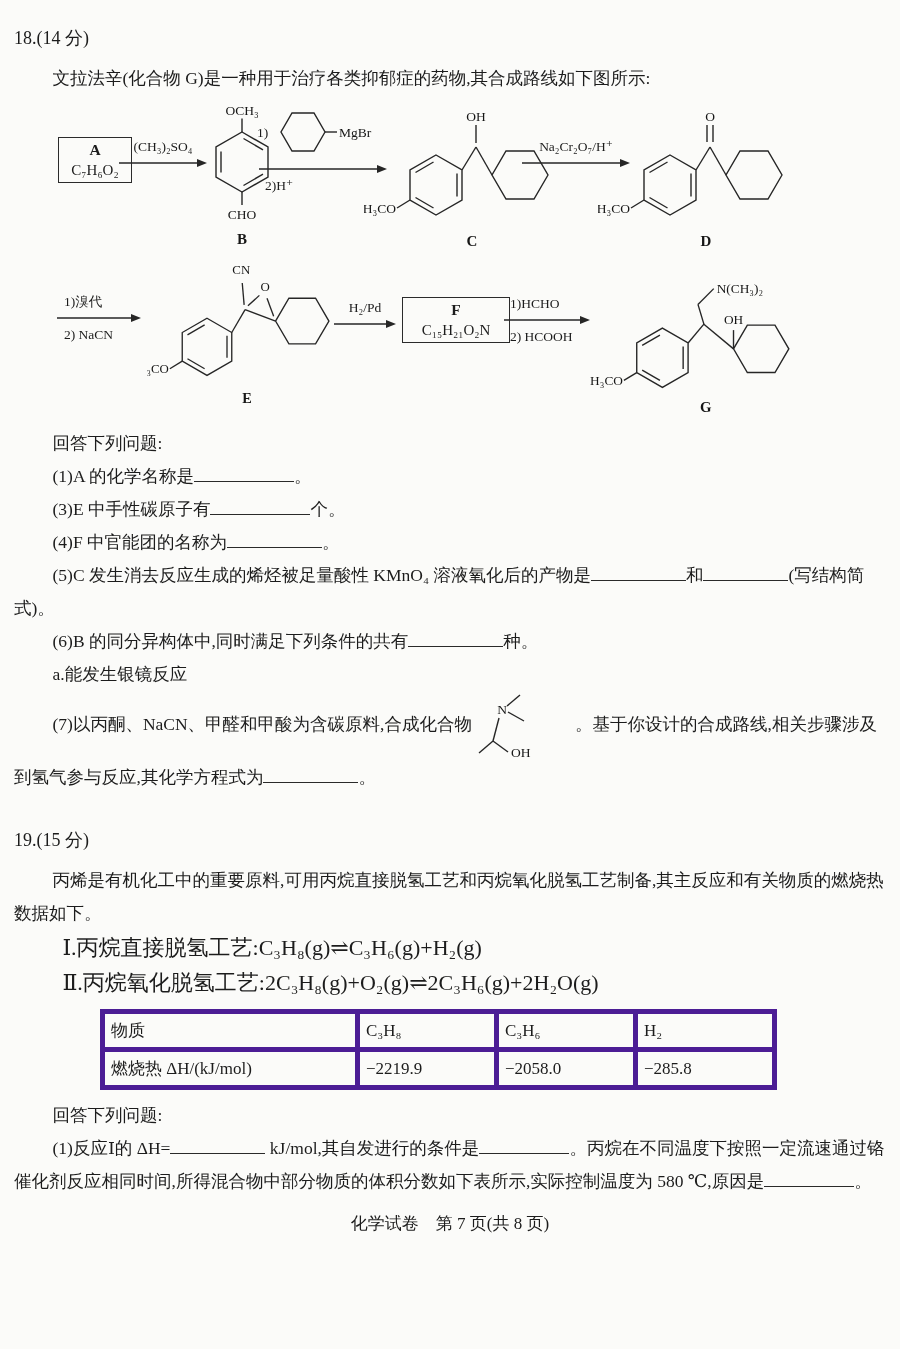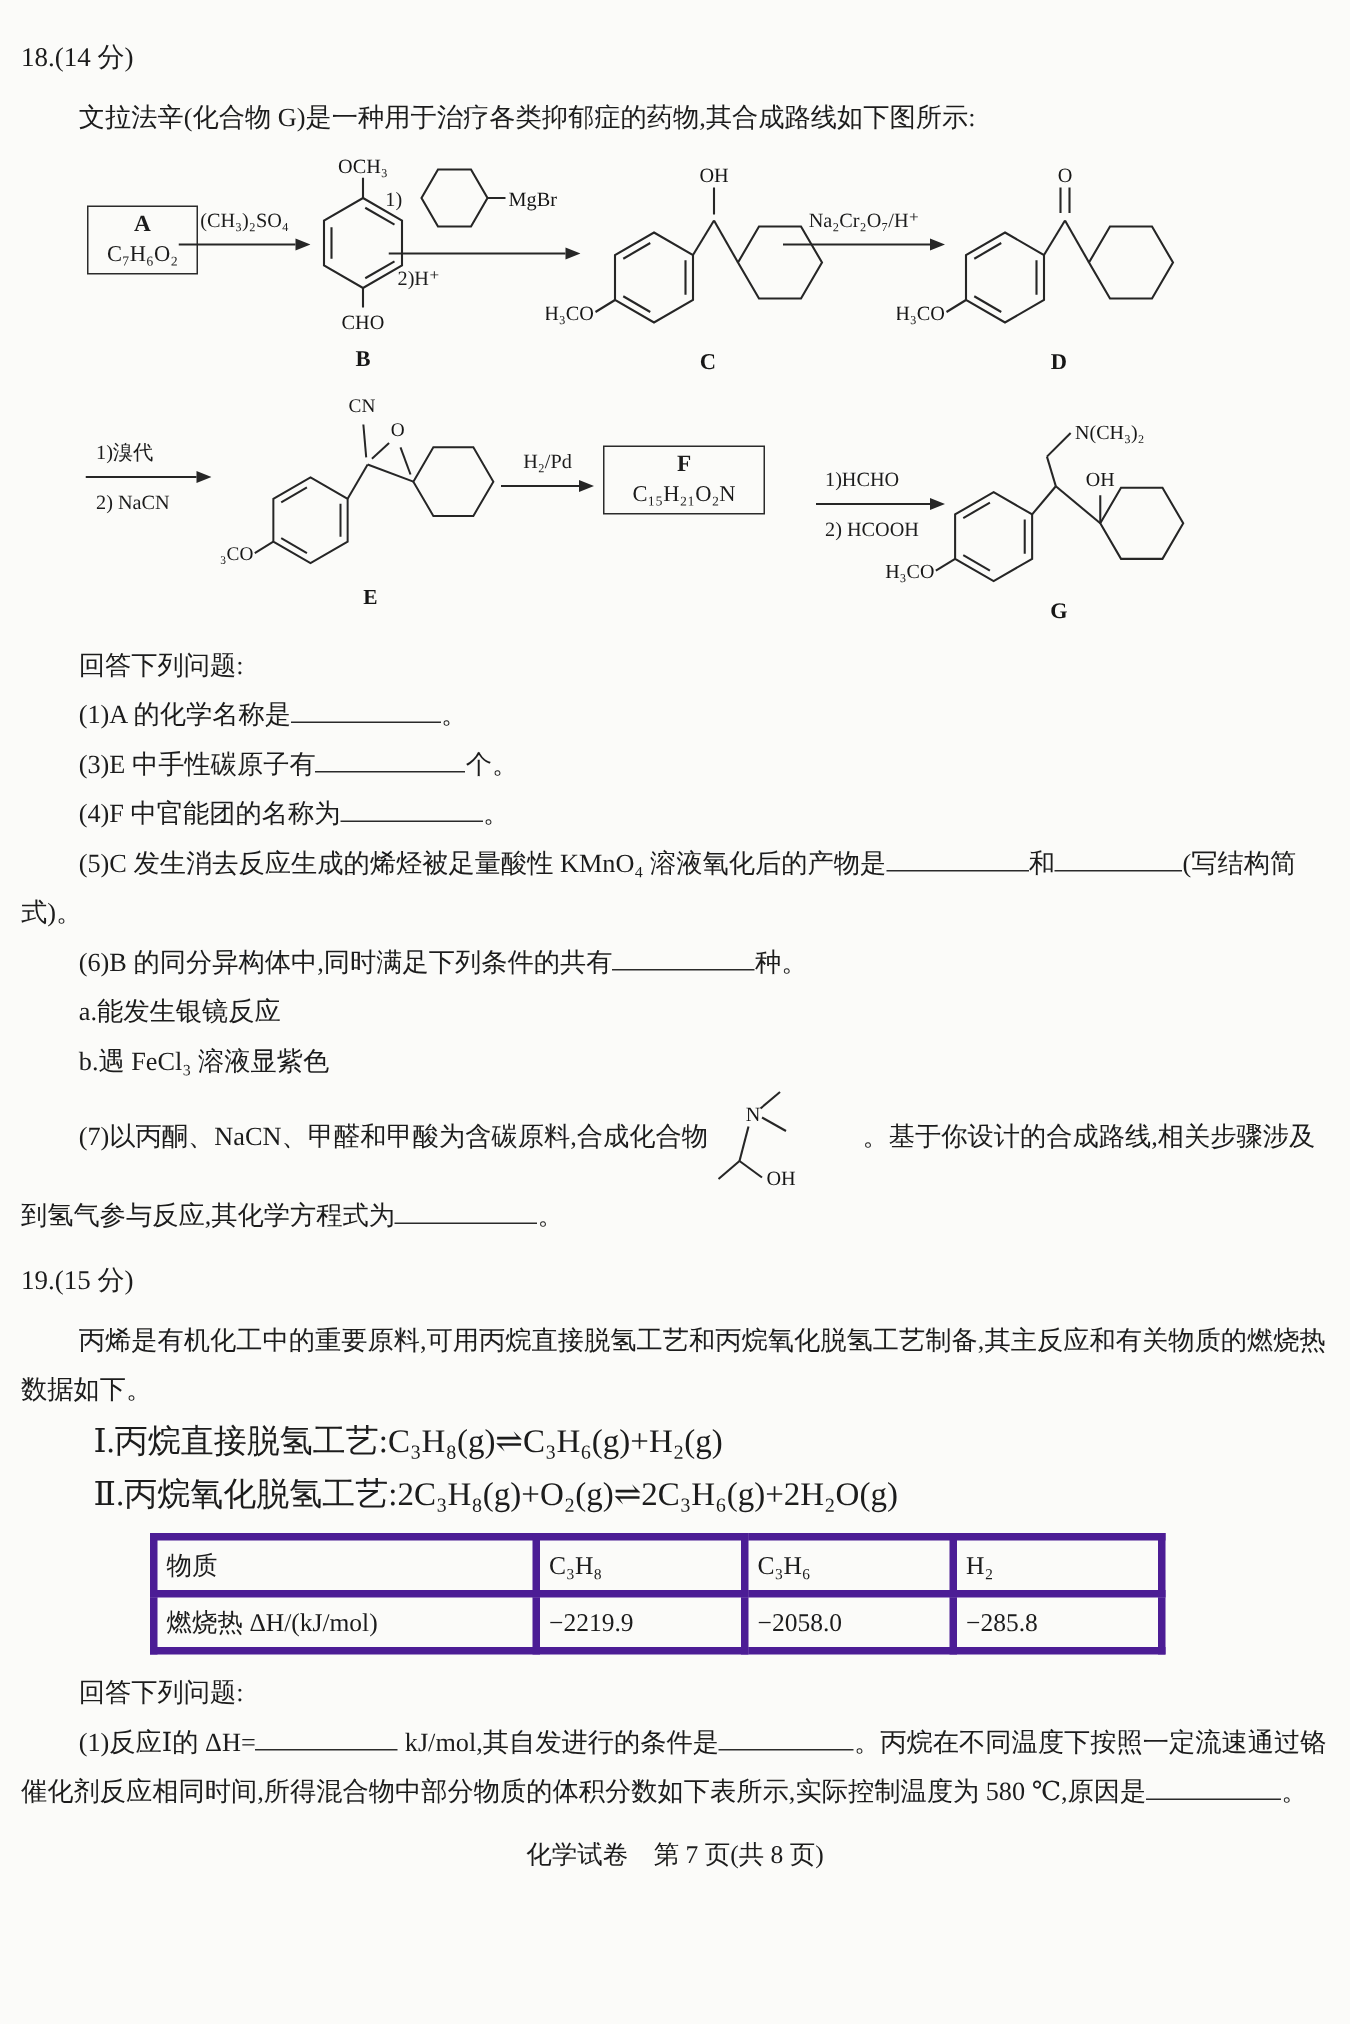--- a/index.html
+++ b/index.html
@@ -33,21 +33,21 @@
   svg .lbl{font-size:13.5px;}
   svg .tag{font-size:15px;font-weight:bold;}
   .reagent-row{display:flex;align-items:center;gap:3px;}
   
   .rxneq{font-size:22px;line-height:35px;margin:0;text-indent:2.2em;}
   table.heat{border-collapse:collapse;margin:9px 0 9px 86px;border:2px solid #2b2b2b;}
   table.heat td{border:5px solid #4c1d95;height:33px;text-align:left;font-size:17px;padding:0 6px;}
   td.c1{width:238px}td.c2{width:122px}td.c3{width:122px}td.c4{width:122px}
   .footer{text-align:center;font-size:17px;margin-top:14px;}
   .inline-struct{vertical-align:middle;margin:0 4px;}
-  .sec19{margin-top:14px;}
+  .sec19{margin-top:34px;}
 </style>
 </head>
 <body>
 
 <div class="page">
 
   <h2 class="qheader">18.(14 分)</h2>
   <p class="text"><span>文拉法辛(化合物 G)是一种用于治疗各类抑郁症的药物,其合成路线如下图所示:</span></p>
 
   <div class="scheme row1">
@@ -168,21 +168,21 @@
         <line class="bond" x1="0" y1="6" x2="52" y2="6"></line>
           <polygon points="52,2 62,6 52,10" fill="#262626"></polygon>
       </svg>
     </div>
 
     <div class="abs cmpd-box" style="left:388px;top:38px;width:92px;">
       <div class="bt">F</div>
       <div>C₁₅H₂₁O₂N</div>
     </div>
 
-    <div class="abs rxn" style="left:488px;top:52px;width:90px;margin-left:40px;">
+    <div class="abs rxn" style="left:488px;top:36px;width:90px;">
       <div class="rlabel la">1)HCHO</div>
       <svg class="arrow" width="86" height="12">
         <line class="bond" x1="0" y1="6" x2="76" y2="6"></line>
           <polygon points="76,2 86,6 76,10" fill="#262626"></polygon>
       </svg>
       <div class="rlabel la">2) HCOOH</div>
     </div>
 
     <svg class="abs" style="left:566px;top:0;" width="230" height="158" viewBox="0 0 230 160">
       <line class="bond" x1="124" y1="66" x2="118" y2="46"></line>
@@ -204,21 +204,20 @@
   </div>
 
   <div style="margin-top:10px;">
     <p class="text"><span>回答下列问题:</span></p>
     <p class="text"><span>(1)A 的化学名称是</span><span class="blank w100"></span><span>。</span></p>
     <p class="text"><span>(3)E 中手性碳原子有</span><span class="blank w100"></span><span>个。</span></p>
     <p class="text"><span>(4)F 中官能团的名称为</span><span class="blank w95"></span><span>。</span></p>
     <p class="text"><span>(5)C 发生消去反应生成的烯烃被足量酸性 KMnO₄ 溶液氧化后的产物是</span><span class="blank w95"></span><span>和</span><span class="blank w85"></span><span>(写结构简式)。</span></p>
     <p class="text"><span>(6)B 的同分异构体中,同时满足下列条件的共有</span><span class="blank w95"></span><span>种。</span></p>
     <p class="text"><span>a.能发生银镜反应</span></p>
-    <p class="text"><span>b.遇 FeCl₃ 溶液显紫色</span></p>
     <p class="text"><span>(7)以丙酮、NaCN、甲醛和甲酸为含碳原料,合成化合物</span><svg class="inline-struct" width="95" height="70" viewBox="0 0 95 70">
         <line class="bond" x1="3" y1="62" x2="17" y2="50"></line>
         <line class="bond" x1="17" y1="50" x2="23" y2="27"></line>
         <text class="lbl" x="26" y="23" text-anchor="middle">N</text>
         <line class="bond" x1="31" y1="15" x2="44" y2="4"></line>
         <line class="bond" x1="32" y1="21" x2="48" y2="30"></line>
         <line class="bond" x1="17" y1="50" x2="32" y2="61"></line>
         <text class="lbl" x="35" y="66" text-anchor="start">OH</text>
       </svg><span>。基于你设计的合成路线,相关步骤涉及到氢气参与反应,其化学方程式为</span><span class="blank w95"></span><span>。</span></p>
   </div>

